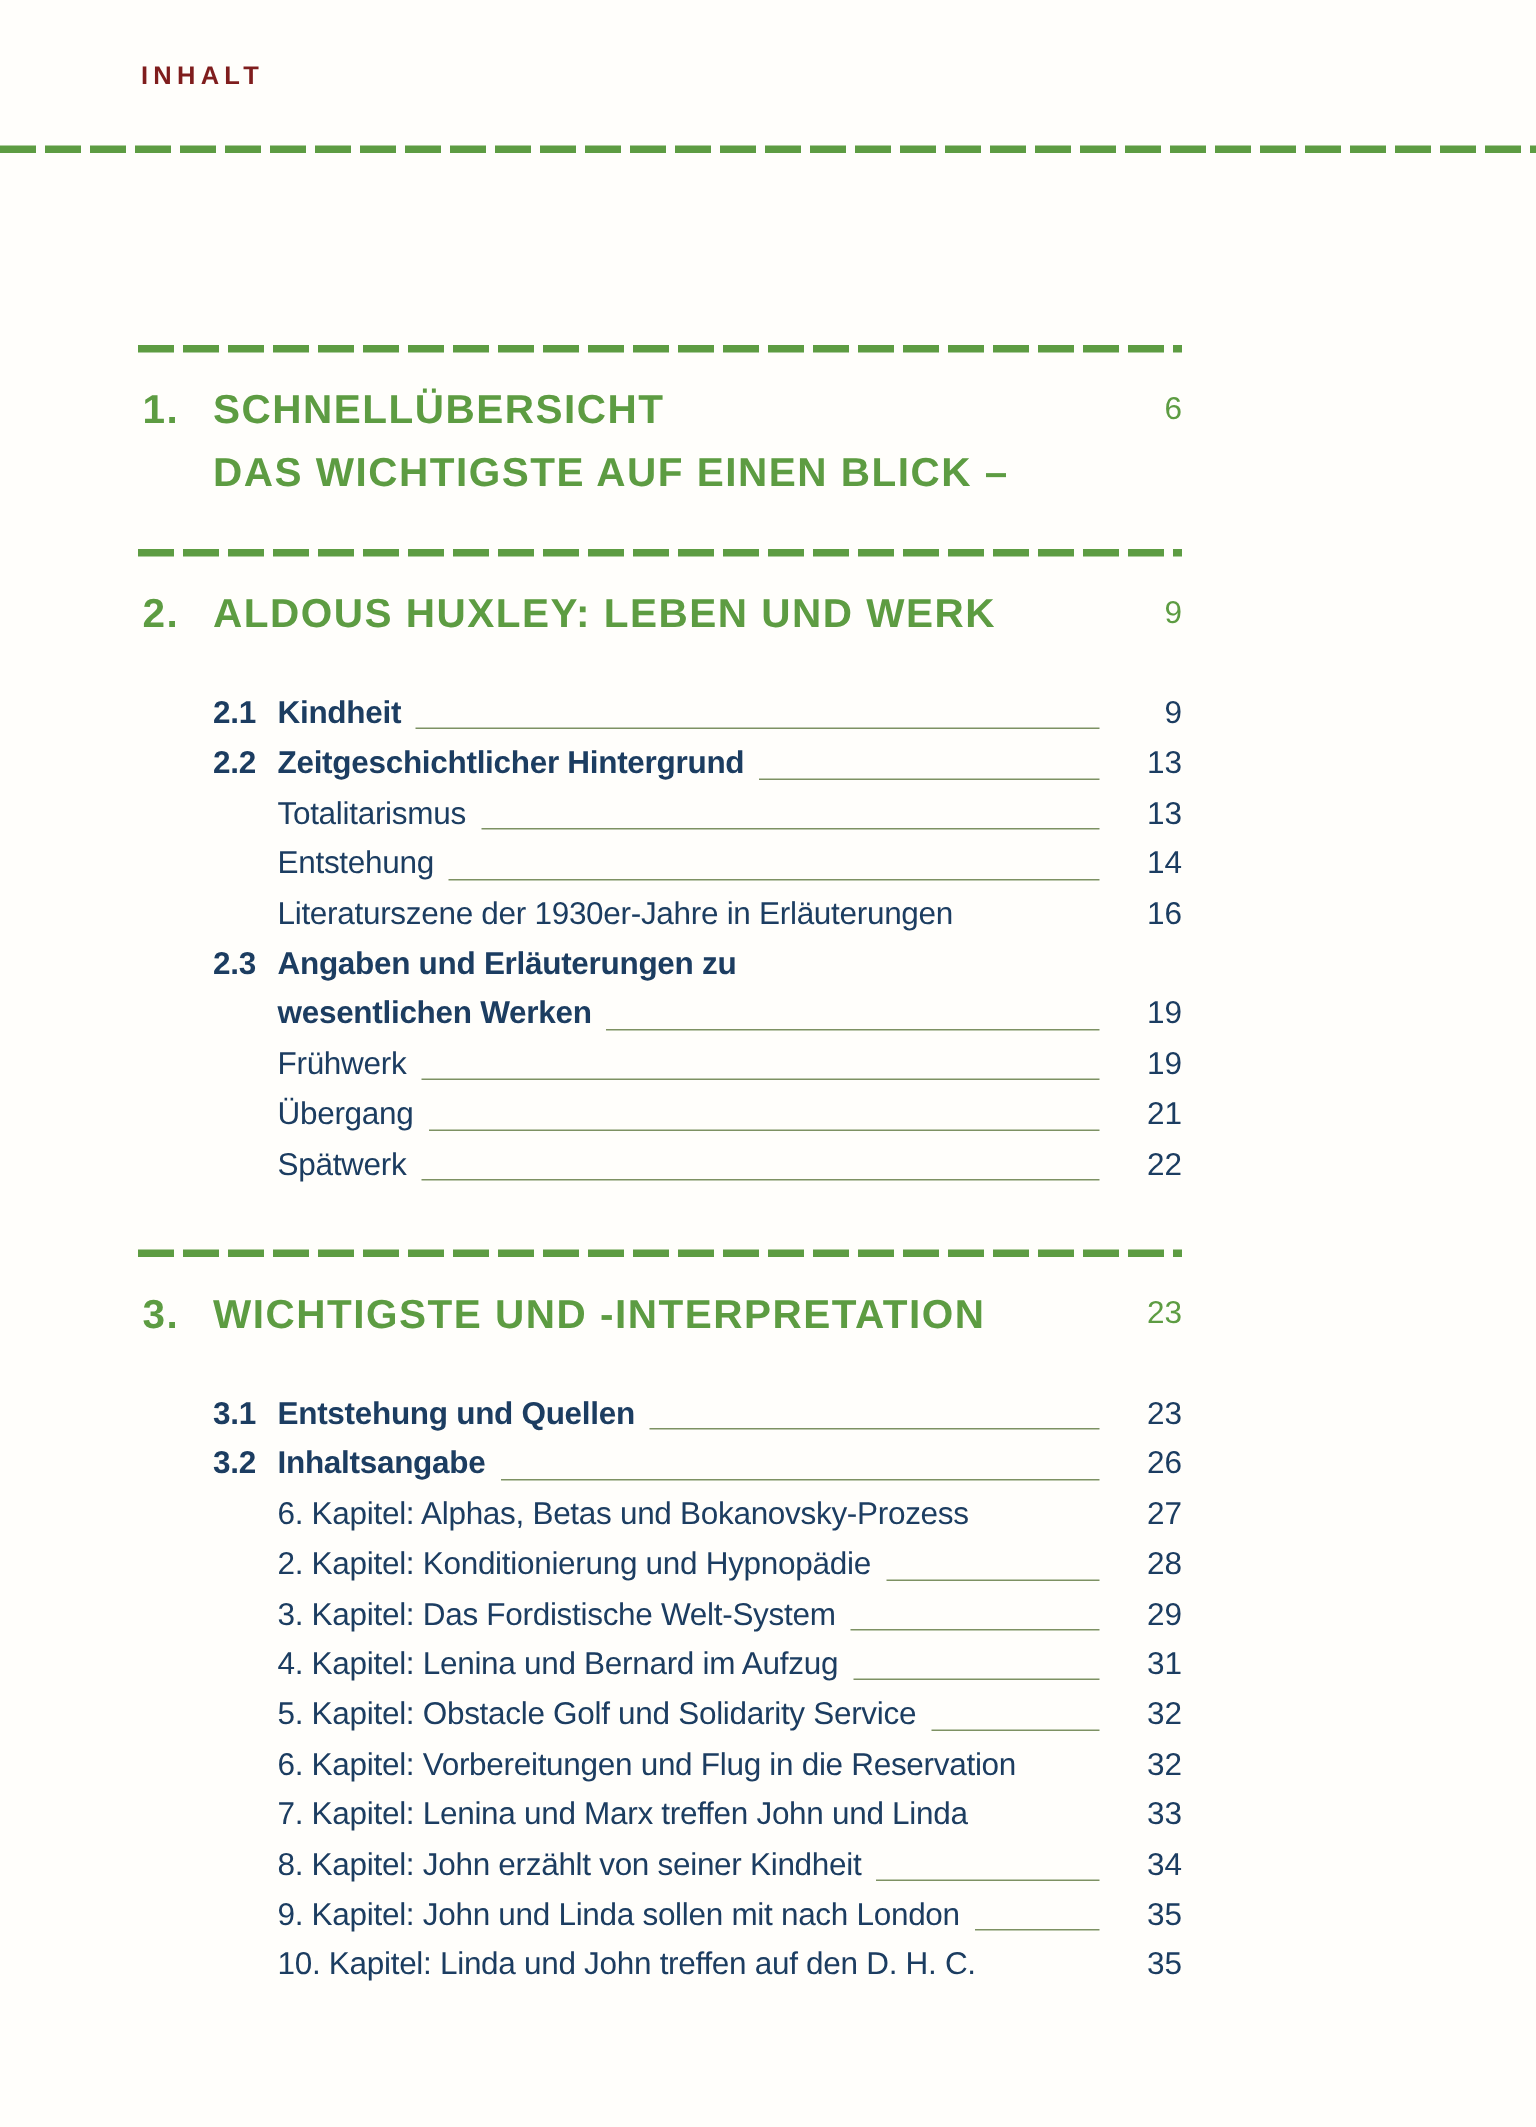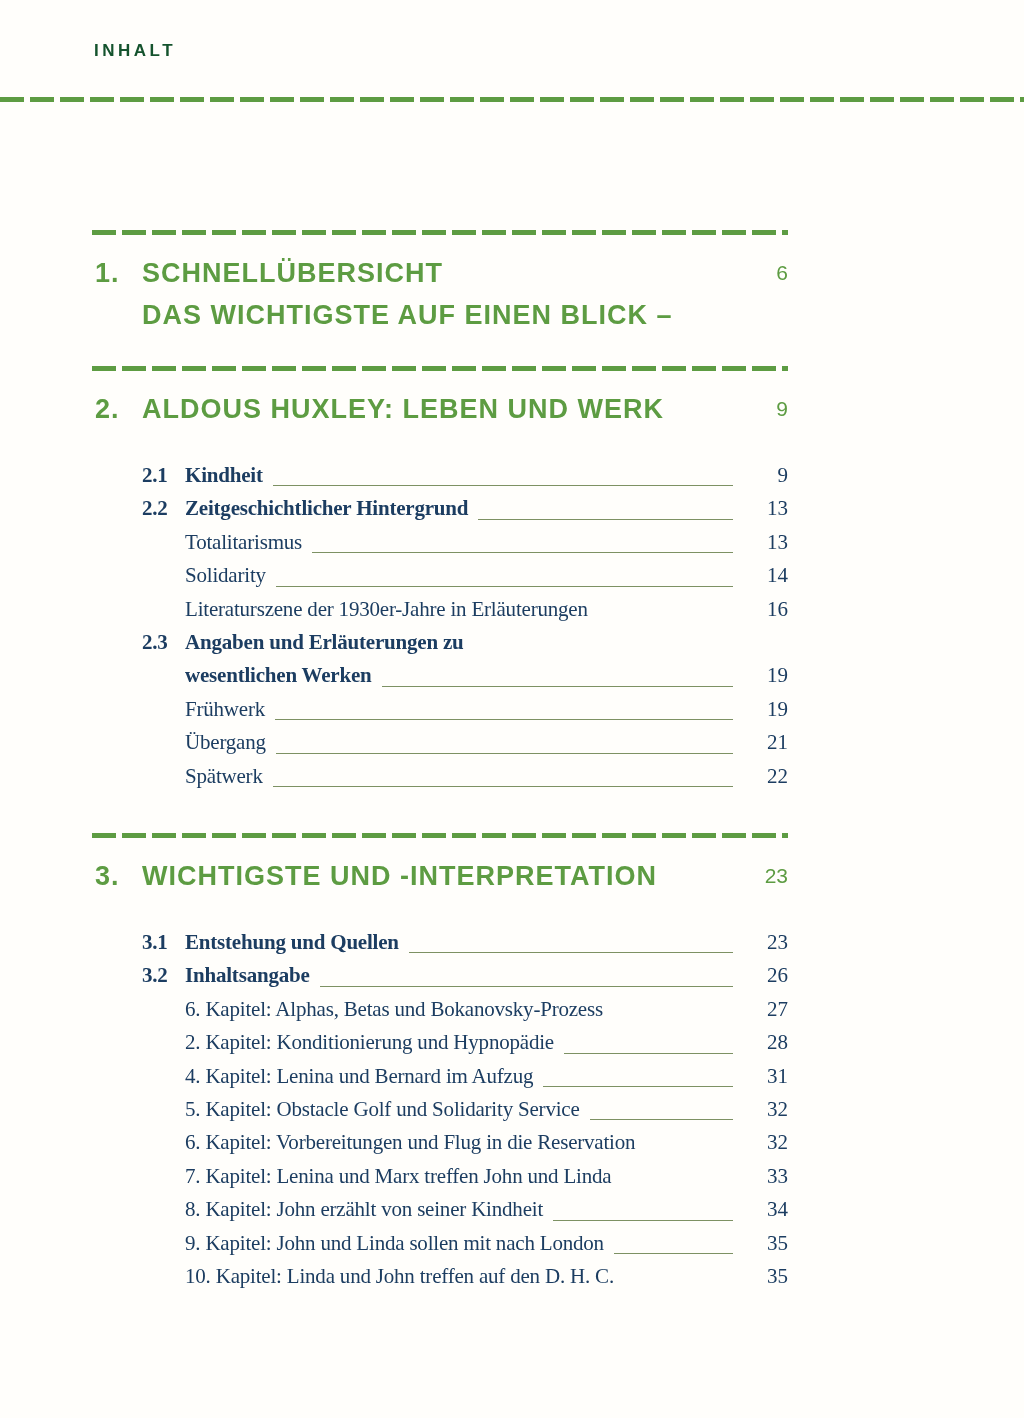--- a/index.html
+++ b/index.html
@@ -8,21 +8,21 @@
     background:#fffefb;
     font-family:"Liberation Sans","DejaVu Sans",sans-serif;
     position:relative;
     overflow:hidden;
   }
 
   
   #running-head{
     position:absolute;left:94px;top:41px;
     font-size:17px;font-weight:700;letter-spacing:3.5px;
-    color:#14532d;
+    color:#7f1d1d;
   }
 
   
   .dash-rule{
     position:absolute;height:5px;
     background-image:repeating-linear-gradient(90deg,#5d9c42 0 24px,rgba(0,0,0,0) 24px 30px);
   }
   #rule-top{left:0;top:97px;width:1024px;}
   .section-rule{left:92px;width:696px;}
   #rule-s1{top:230px;}
@@ -48,21 +48,21 @@
 
   
   .rows{
     position:absolute;left:142px;width:646px;
     color:#1c3d61;font-size:21px;letter-spacing:-0.2px;
   }
   #rows-s2{top:459px;}
   #rows-s3{top:926px;}
   .row{
     display:flex;align-items:flex-start;
-    height:33.4px;line-height:33.4px;white-space:nowrap;font-family:Liberation Serif, serif;
+    height:33.4px;line-height:33.4px;white-space:nowrap;
   }
   .row .num{flex:0 0 43px;width:43px;font-weight:700;}
   .row .label{flex:0 0 auto;}
   .row.b .label{font-weight:700;}
   .row .leader{
     flex:1 1 auto;height:0;align-self:flex-end;
     border-top:1px solid #7d9163;
     margin:0 9px 6px 10px;
   }
   .row.noleader .leader{border-top-color:rgba(0,0,0,0);}
@@ -109,21 +109,21 @@
       <span class="page">13</span>
   </div>
   <div class="row">
     <span class="num"></span>
       <span class="label">Totalitarismus</span>
       <span class="leader"></span>
       <span class="page">13</span>
   </div>
   <div class="row">
     <span class="num"></span>
-      <span class="label">Solidarity</span>
+      <span class="label">Entstehung</span>
       <span class="leader"></span>
       <span class="page">14</span>
   </div>
   <div class="row noleader">
     <span class="num"></span>
       <span class="label">Literaturszene der 1930er-Jahre in Erläuterungen</span>
       <span class="leader"></span>
       <span class="page">16</span>
   </div>
   <div class="row b noleader">
@@ -188,20 +188,26 @@
       <span class="page">27</span>
   </div>
   <div class="row">
     <span class="num"></span>
       <span class="label">2. Kapitel: Konditionierung und Hypnopädie</span>
       <span class="leader"></span>
       <span class="page">28</span>
   </div>
   <div class="row">
     <span class="num"></span>
+      <span class="label">3. Kapitel: Das Fordistische Welt-System</span>
+      <span class="leader"></span>
+      <span class="page">29</span>
+  </div>
+  <div class="row">
+    <span class="num"></span>
       <span class="label">4. Kapitel: Lenina und Bernard im Aufzug</span>
       <span class="leader"></span>
       <span class="page">31</span>
   </div>
   <div class="row">
     <span class="num"></span>
       <span class="label">5. Kapitel: Obstacle Golf und Solidarity Service</span>
       <span class="leader"></span>
       <span class="page">32</span>
   </div>

